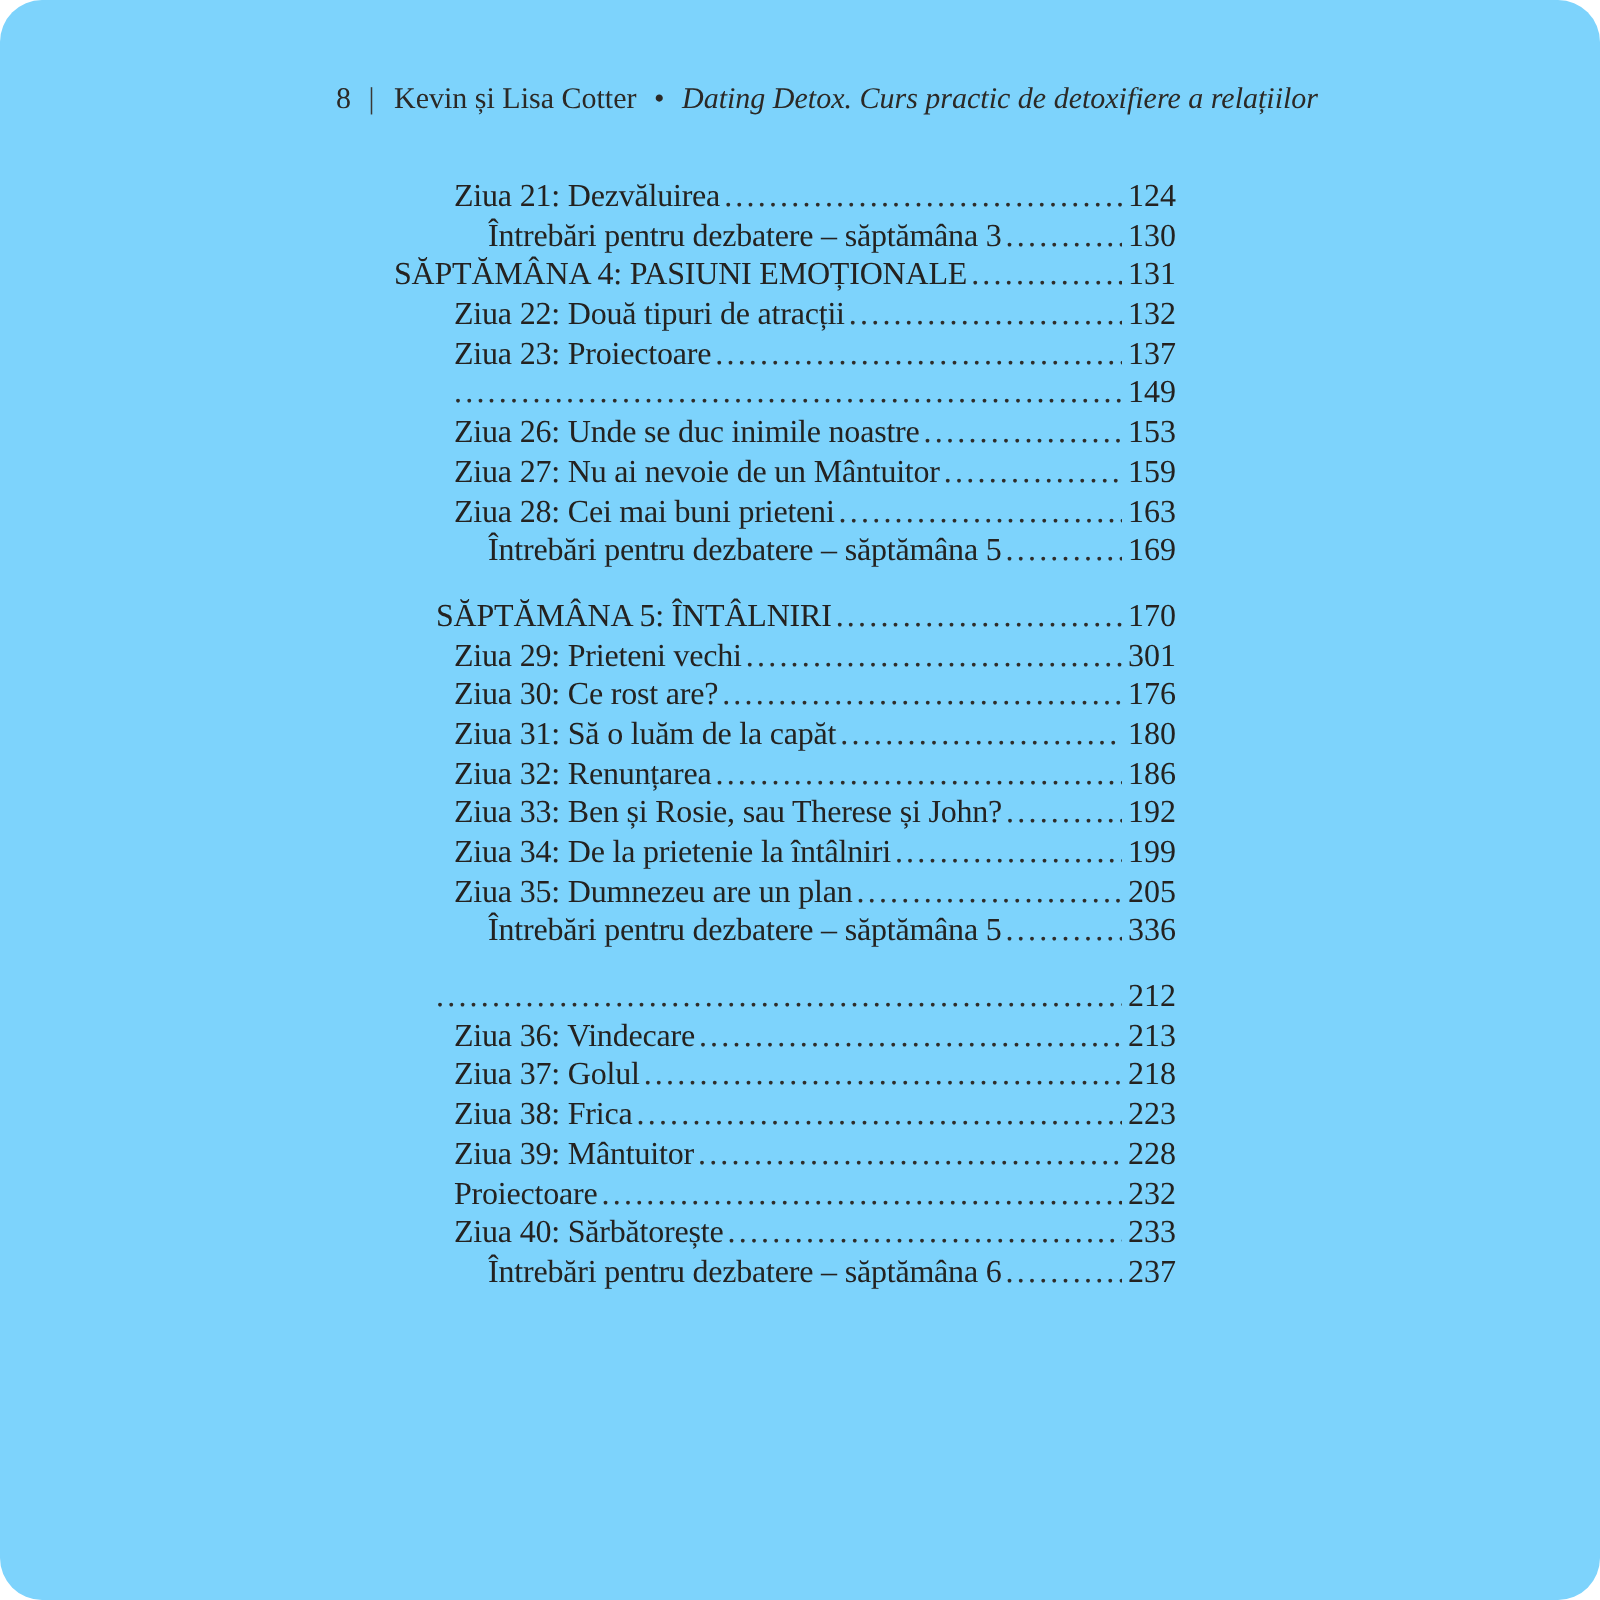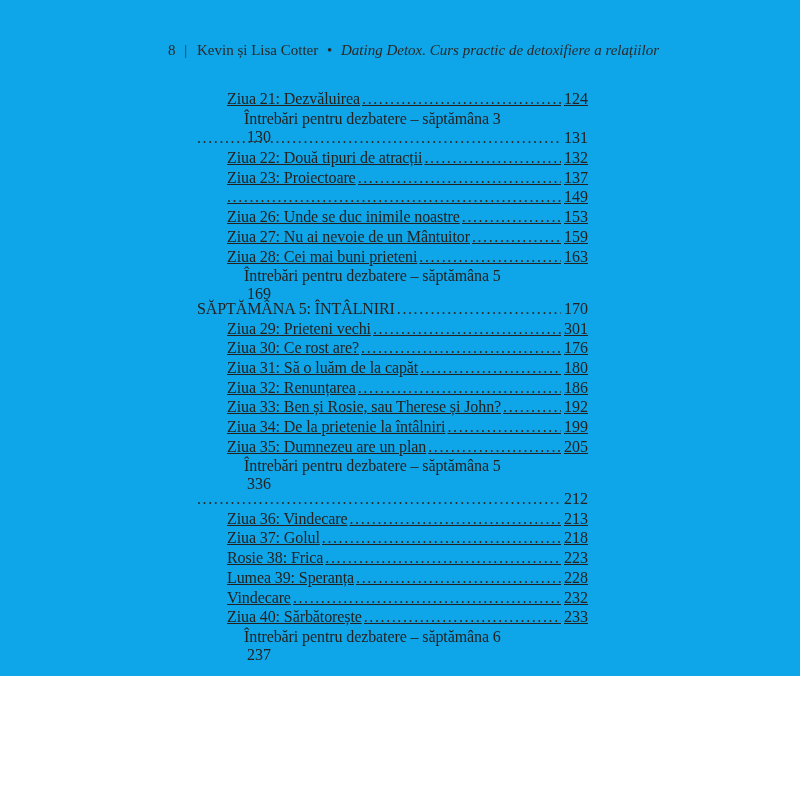--- a/index.html
+++ b/index.html
@@ -3,25 +3,26 @@
 <meta charset="utf-8">
 <style>
   html, body {
     margin: 0;
     padding: 0;
     background: #ffffff;
   }
   .page {
     position: relative;
     width: 800px;
-    height: 676px;
-    background: #0ea5e9;
+    height: 800px;
+    background: #7dd3fc;
     overflow: hidden;
     font-family: "Liberation Serif", "DejaVu Serif", serif;
     color: #242220;
+    border-radius: 21px;
   }
   
   .running-header {
     position: absolute;
     top: 41px;
     left: 168px;
     font-size: 15px;
     line-height: 18px;
     white-space: nowrap;
     color: #2b2926;
@@ -37,29 +38,29 @@
     left: 197px;
     width: 391px;
     font-size: 16px;
   }
   .row {
     display: flex;
     align-items: baseline;
     height: 19.7px;
     white-space: nowrap;
   }
-  .row.gap { margin-top: 13px; }
+  .row.gap { margin-top: 13px; margin-left: 21px; }
   .row .t {
     flex: 0 0 auto;
     padding-right: 2px;
     letter-spacing: -0.1px;
   }
   .row.sec .t { text-transform: none; }
-  .row.day { padding-left: 30px; text-decoration: underline; }
-  .row.sub { padding-left: 47px; flex-direction: column; }
+  .row.day { padding-left: 30px; }
+  .row.sub { padding-left: 47px; }
   .leader {
     flex: 1 1 auto;
     overflow: hidden;
     min-width: 8px;
     letter-spacing: 1.6px;
     color: #2e2c29;
   }
   .leader::after {
     content: "..........................................................................................................................";
   }
@@ -87,20 +88,21 @@
         <span class="t">Ziua 21: Dezvăluirea</span>
         <span class="leader"></span>
         <span class="pg">124</span>
       </div>
     <div class="row sub">
         <span class="t">Întrebări pentru dezbatere – săptămâna 3</span>
         <span class="leader"></span>
         <span class="pg">130</span>
       </div>
     <div class="row sec">
+        <span class="t">SĂPTĂMÂNA 4: PASIUNI EMOȚIONALE</span>
         <span class="leader"></span>
         <span class="pg">131</span>
       </div>
     <div class="row day">
         <span class="t">Ziua 22: Două tipuri de atracții</span>
         <span class="leader"></span>
         <span class="pg">132</span>
       </div>
     <div class="row day">
         <span class="t">Ziua 23: Proiectoare</span>
@@ -184,31 +186,31 @@
         <span class="t">Ziua 36: Vindecare</span>
         <span class="leader"></span>
         <span class="pg">213</span>
       </div>
     <div class="row day">
         <span class="t">Ziua 37: Golul</span>
         <span class="leader"></span>
         <span class="pg">218</span>
       </div>
     <div class="row day">
-        <span class="t">Rosie 38: Frica</span>
+        <span class="t">Ziua 38: Frica</span>
         <span class="leader"></span>
         <span class="pg">223</span>
       </div>
     <div class="row day">
-        <span class="t">Lumea 39: Speranța</span>
+        <span class="t">Ziua 39: Mântuitor</span>
         <span class="leader"></span>
         <span class="pg">228</span>
       </div>
     <div class="row day">
-        <span class="t">Vindecare</span>
+        <span class="t">Proiectoare</span>
         <span class="leader"></span>
         <span class="pg">232</span>
       </div>
     <div class="row day">
         <span class="t">Ziua 40: Sărbătorește</span>
         <span class="leader"></span>
         <span class="pg">233</span>
       </div>
     <div class="row sub">
         <span class="t">Întrebări pentru dezbatere – săptămâna 6</span>

